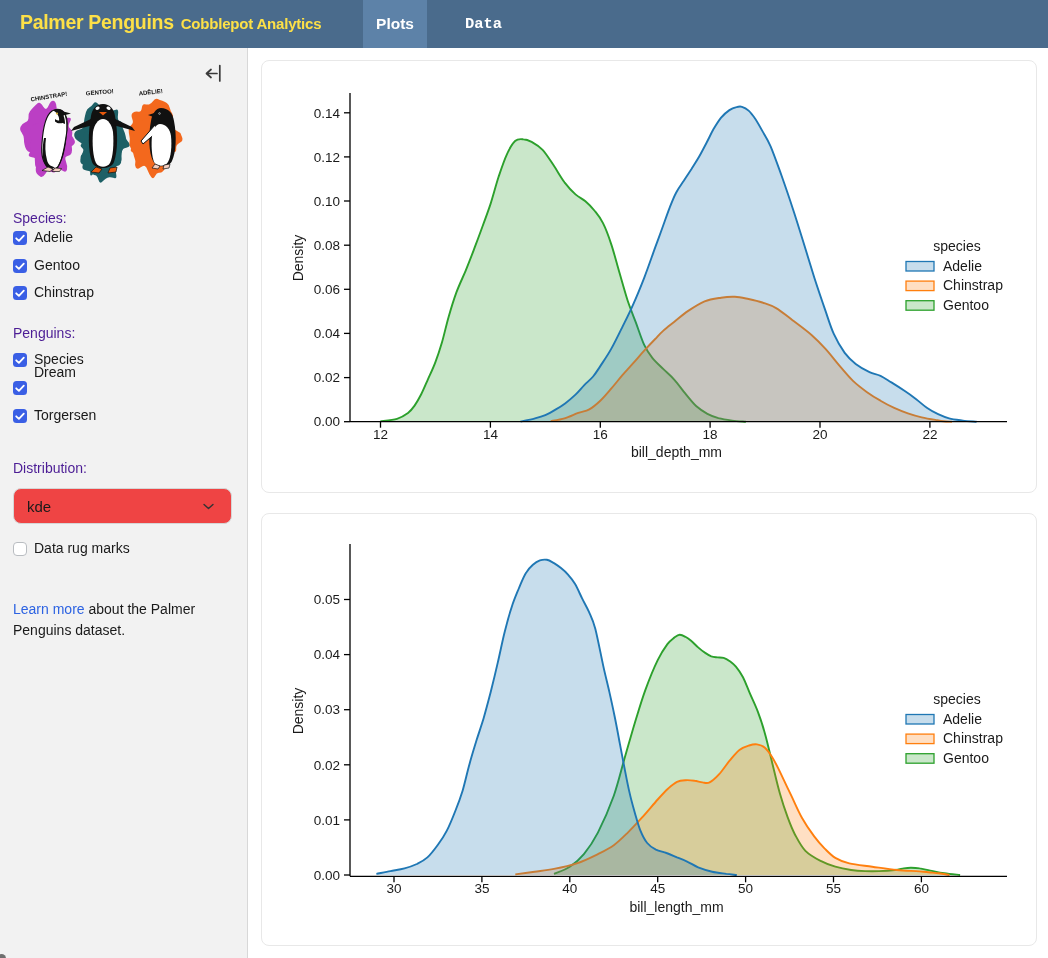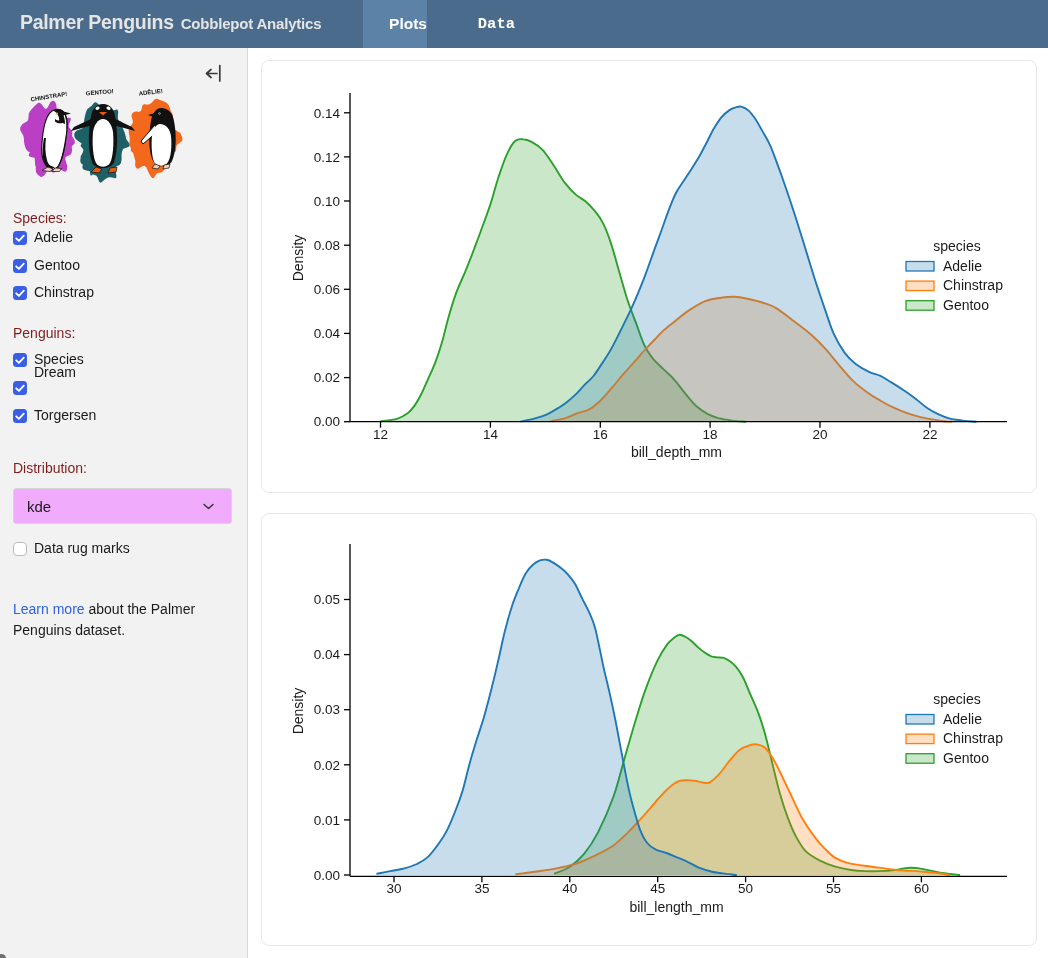--- a/index.html
+++ b/index.html
@@ -1,29 +1,29 @@
 <!DOCTYPE html>
 <html><head><meta charset="utf-8"><title>Palmer Penguins</title>
 <style>
 * { margin:0; padding:0; box-sizing:border-box; }
 html,body { width:1048px; height:958px; overflow:hidden; background:#fff;
   font-family:"Liberation Sans", sans-serif; position:relative; }
 .navbar { position:absolute; left:0; top:0; width:1048px; height:48px; background:#4a6b8c; }
-.brand { position:absolute; left:20px; top:11px; color:#e5e5e5; font-size:19.5px; font-weight:600; letter-spacing:-0.3px; }
+.brand { position:absolute; left:20px; top:11px; color:#fde047; font-size:19.5px; font-weight:600; letter-spacing:-0.3px; }
 .brand small { font-size:15px; font-weight:600; margin-left:7px; letter-spacing:-0.2px; }
-.tab { position:absolute; top:0; height:48px; line-height:48px; color:#fff; font-size:15.5px; font-weight:600; text-align:right; }
+.tab { position:absolute; top:0; height:48px; line-height:48px; color:#fff; font-size:15.5px; font-weight:600; text-align:center; }
 .tab1 { left:363px; width:64px; background:#5d82a8; }
 .tab2 { left:452px; width:63px;font-family:Liberation Mono, monospace; }
 .sidebar { position:absolute; left:0; top:48px; width:248px; height:910px; background:#f2f2f2; border-right:1px solid #d8d8d8; }
 .collapse-ic { position:absolute; left:204px; top:15px; width:20px; height:20px; }
-.sb-label { position:absolute; left:13px; font-size:14px; color:#7f1d1d; }
+.sb-label { position:absolute; left:13px; font-size:14px; color:#4c1d95; }
 .cb { position:absolute; width:14px; height:14px; }
 .cblab { position:absolute; font-size:14px; color:#1a1a1a; }
-.select { position:absolute; left:13px; top:439.5px; width:219px; height:36px; background:#f0abfc;
-  border:1px solid #d6d6d6; border-radius:3px; font-size:15px; color:#1a1a1a; }
+.select { position:absolute; left:13px; top:439.5px; width:219px; height:36px; background:#ef4444;
+  border:1px solid #d6d6d6; border-radius:8px; font-size:15px; color:#1a1a1a; }
 .select span { position:absolute; left:13px; top:9px; }
 .learn { position:absolute; left:13px; top:551px; width:210px; font-size:14px; line-height:21px; color:#1a1a1a; }
 .learn a { color:#2d63e2; }
 .card { position:absolute; left:261px; width:776px; background:#fff; border:1px solid #e8e8e8; border-radius:8px; }
 .card1 { top:60px; height:433px; }
 .card2 { top:513px; height:433px; }
 .tk { font-size:13.5px; fill:#1a1a1a; font-family:"Liberation Sans",sans-serif; }
 .al { font-size:14px; fill:#1a1a1a; font-family:"Liberation Sans",sans-serif; }
 .hand { font-size:6px; font-weight:700; fill:#111; font-family:"Liberation Sans",sans-serif; }
 </style></head>

